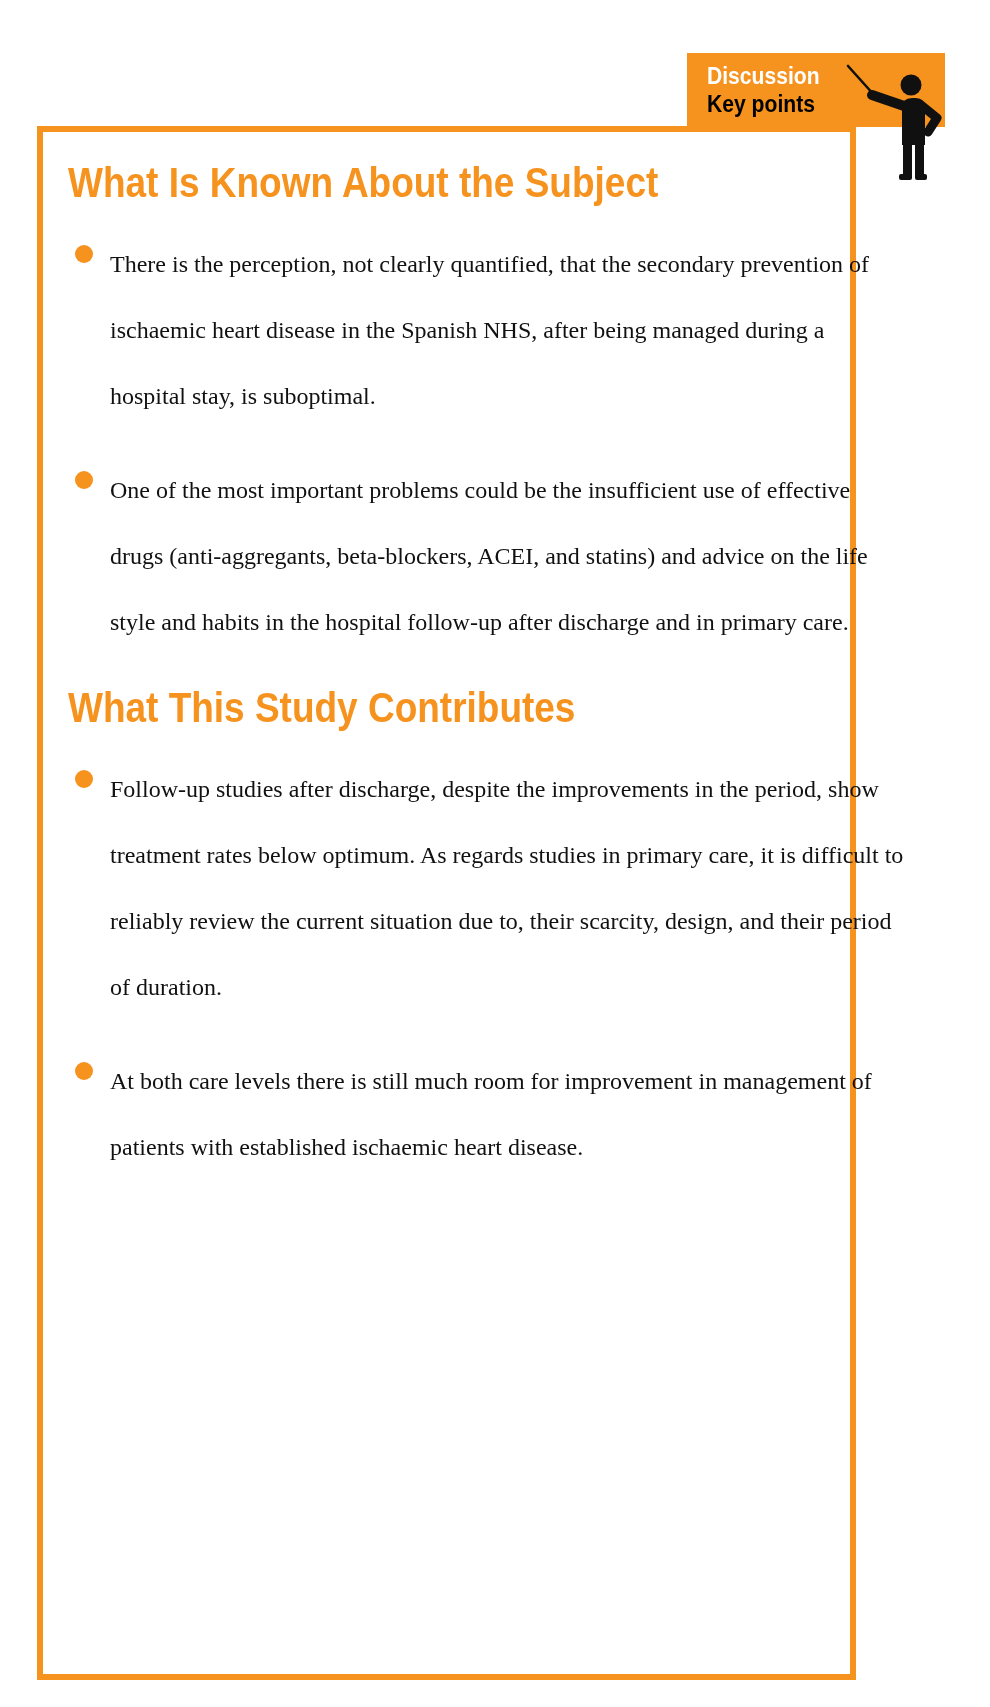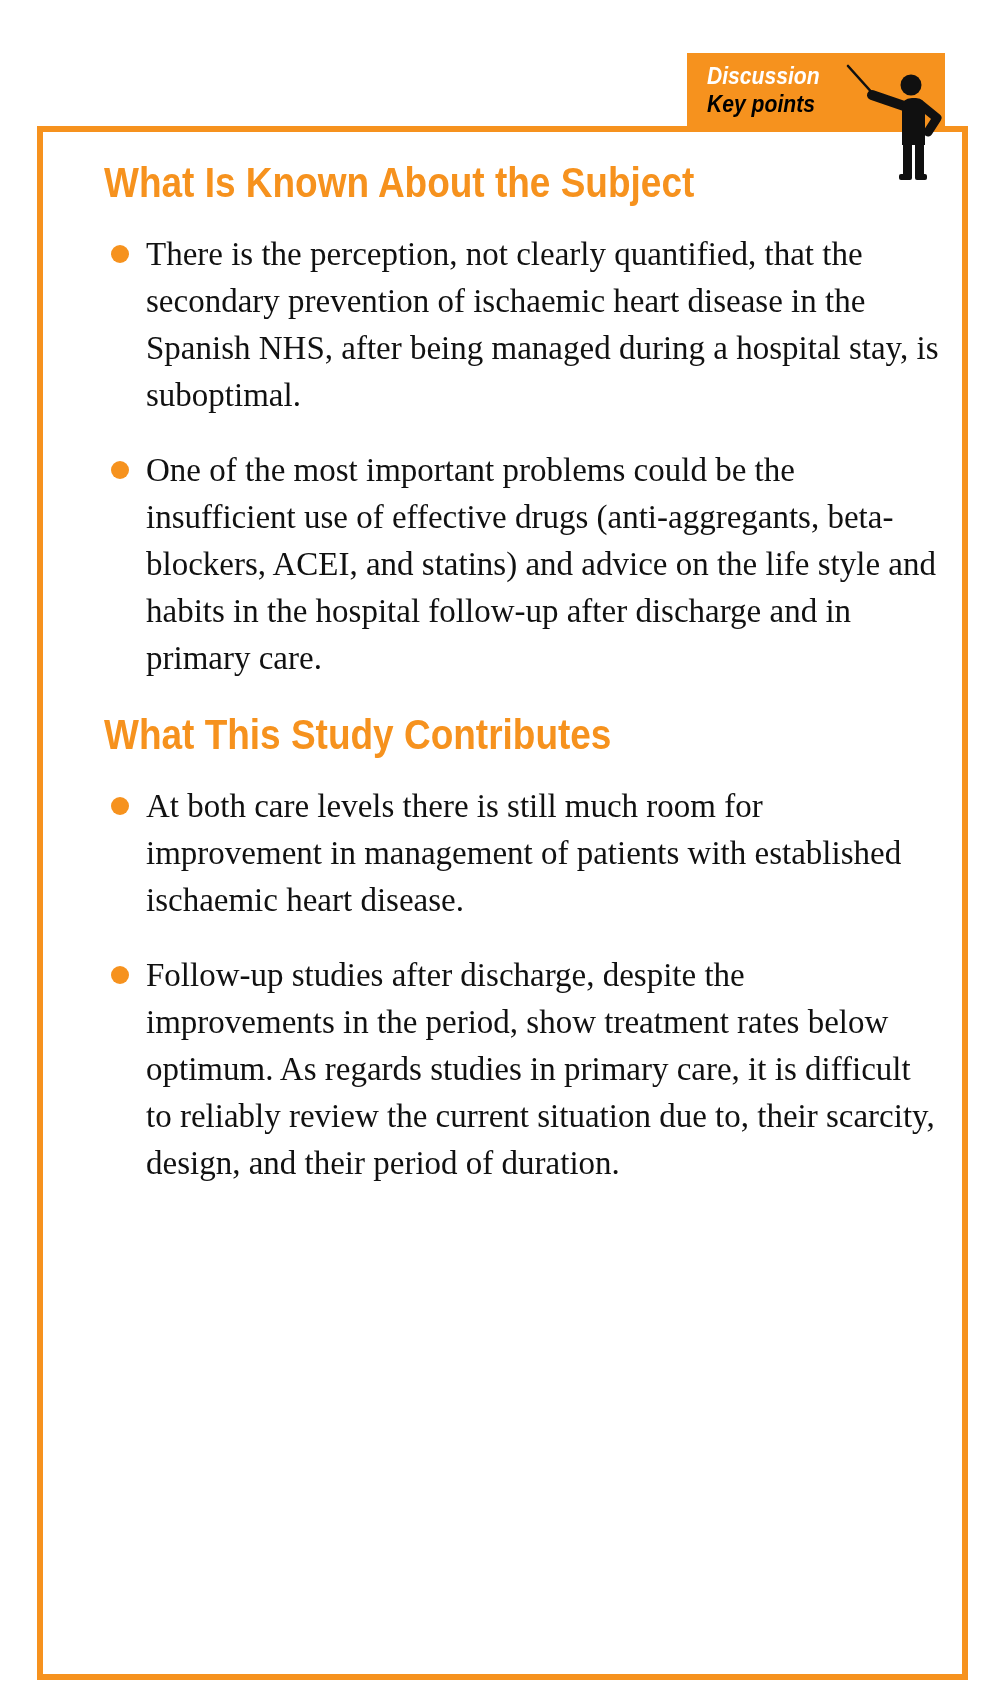--- a/index.html
+++ b/index.html
@@ -9,48 +9,48 @@
     --tag-line2-color:#000000;
   }
   *{margin:0;padding:0;box-sizing:border-box;}
   html,body{background:#ffffff;}
   body{
     width:990px;height:1707px;position:relative;overflow:hidden;
     font-family:"Liberation Serif", serif;
   }
   
   .kp-frame{
-    position:absolute;left:37px;top:126px;width:931px;height:1554px;
+    position:absolute;left:37px;top:126px;width:819px;height:1554px;
     border:6px solid var(--accent-orange);
-    background:#ffffff;z-index:1;padding-left:36px;
+    background:#ffffff;z-index:1;
   }
   .kp-content{padding:26px 30px 0 25px;}
   .kp-heading{
     font-family:"Liberation Sans", sans-serif;
     font-weight:bold;font-size:43px;line-height:49px;
     color:var(--accent-orange);
     transform:scaleX(0.86);transform-origin:0 50%;
     white-space:nowrap;letter-spacing:0;
   }
   .kp-heading.first{margin-top:0;margin-bottom:24px;}
   .kp-heading.second{margin-top:8px;margin-bottom:24px;}
   ul.kp-list{list-style:none;}
   ul.kp-list li{
     position:relative;width:837px;padding-left:42px;
-    font-size:33px;line-height:47px;color:var(--body-text);
+    font-size:24px;line-height:66px;color:var(--body-text);
     margin-bottom:28px;
   }
   .bullet-dot{
     position:absolute;left:7px;top:14px;width:18px;height:18px;
     border-radius:50%;background:var(--accent-orange);
   }
   
   .tag-box{
     position:absolute;left:687px;top:53px;width:258px;height:74px;
-    background:var(--accent-orange);z-index:2;padding:9px 0 0 20px;font-style:italic;
+    background:var(--accent-orange);z-index:2;padding:9px 0 0 20px;
   }
   .tag-line{
     font-family:"Liberation Sans", sans-serif;font-weight:bold;
     font-size:24px;line-height:28px;white-space:nowrap;
     transform:scaleX(0.88);transform-origin:0 50%;
   }
   .tag-line.l1{color:var(--tag-line1-color);}
   .tag-line.l2{color:var(--tag-line2-color);}
   
   .presenter{
@@ -100,22 +100,22 @@
         <span class="bullet-dot"></span>
         <div>One of the most important problems could be the insufficient use of effective drugs (anti-aggregants, beta-blockers, ACEI, and statins) and advice on the life style and habits in the hospital follow-up after discharge and in primary care.</div>
       </li>
     </ul>
 
     <div class="kp-heading second">What This Study Contributes</div>
 
     <ul class="kp-list">
       <li>
         <span class="bullet-dot"></span>
-        <div>At both care levels there is still much room for improvement in management of patients with established ischaemic heart disease.</div>
+        <div>Follow-up studies after discharge, despite the improvements in the period, show treatment rates below optimum. As regards studies in primary care, it is difficult to reliably review the current situation due to, their scarcity, design, and their period of duration.</div>
       </li>
       <li>
         <span class="bullet-dot"></span>
-        <div>Follow-up studies after discharge, despite the improvements in the period, show treatment rates below optimum. As regards studies in primary care, it is difficult to reliably review the current situation due to, their scarcity, design, and their period of duration.</div>
+        <div>At both care levels there is still much room for improvement in management of patients with established ischaemic heart disease.</div>
       </li>
     </ul>
 
   </div>
 </div>
 
 </body></html>

